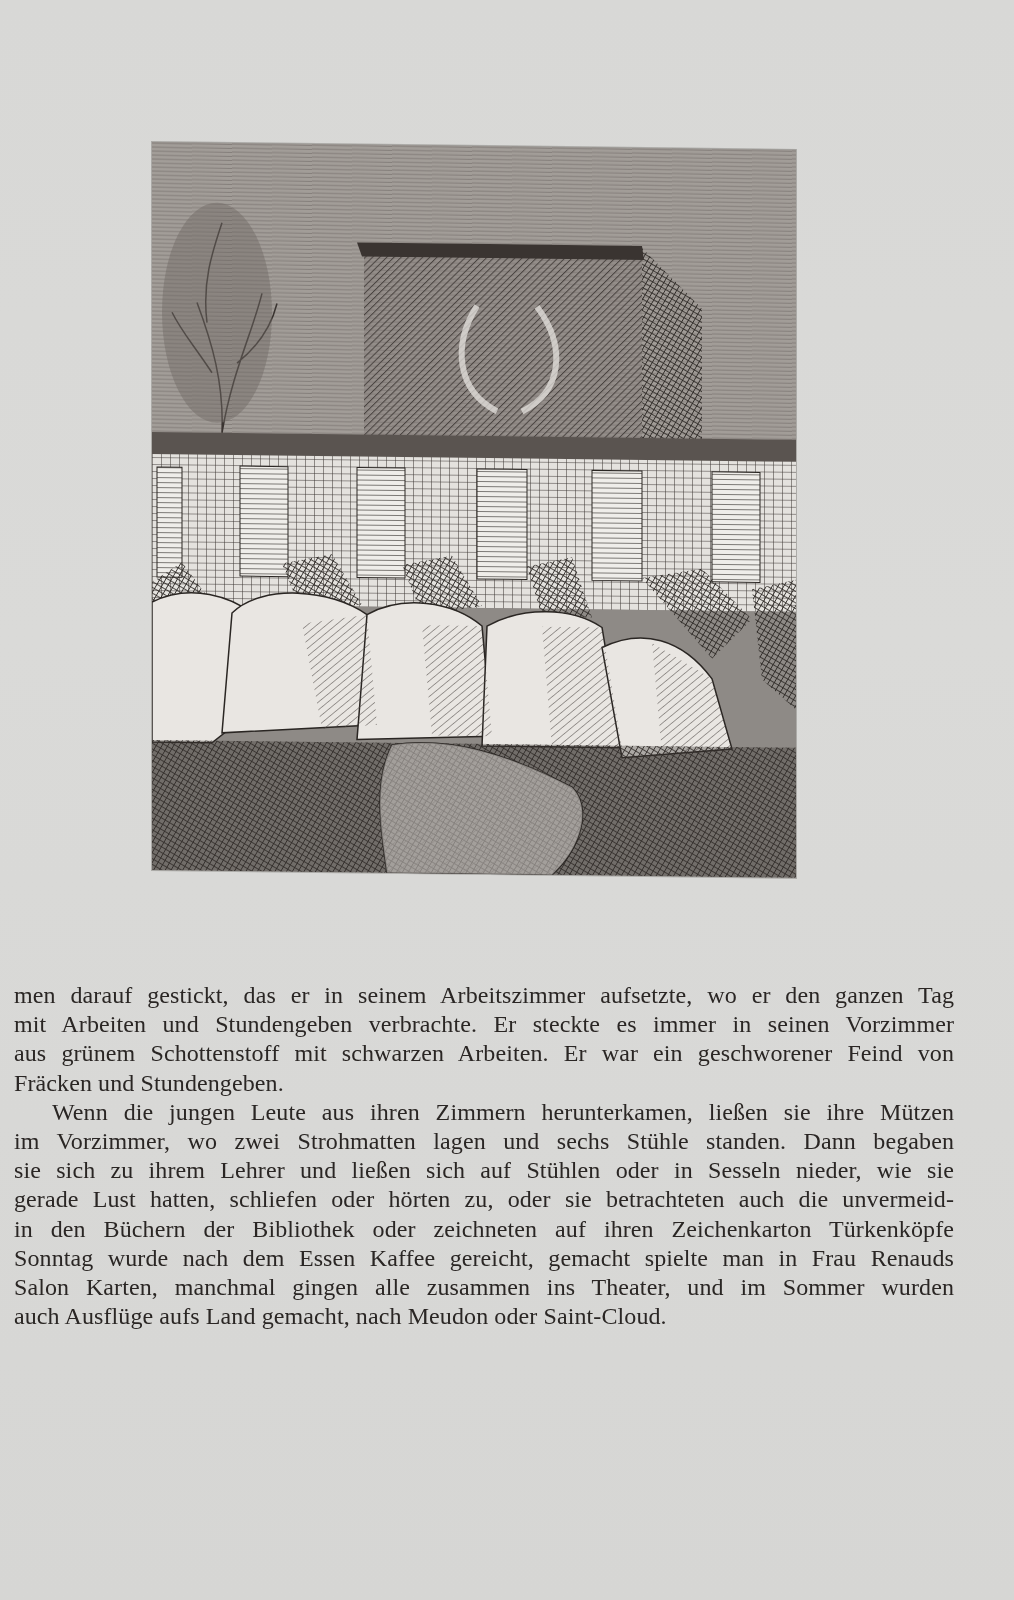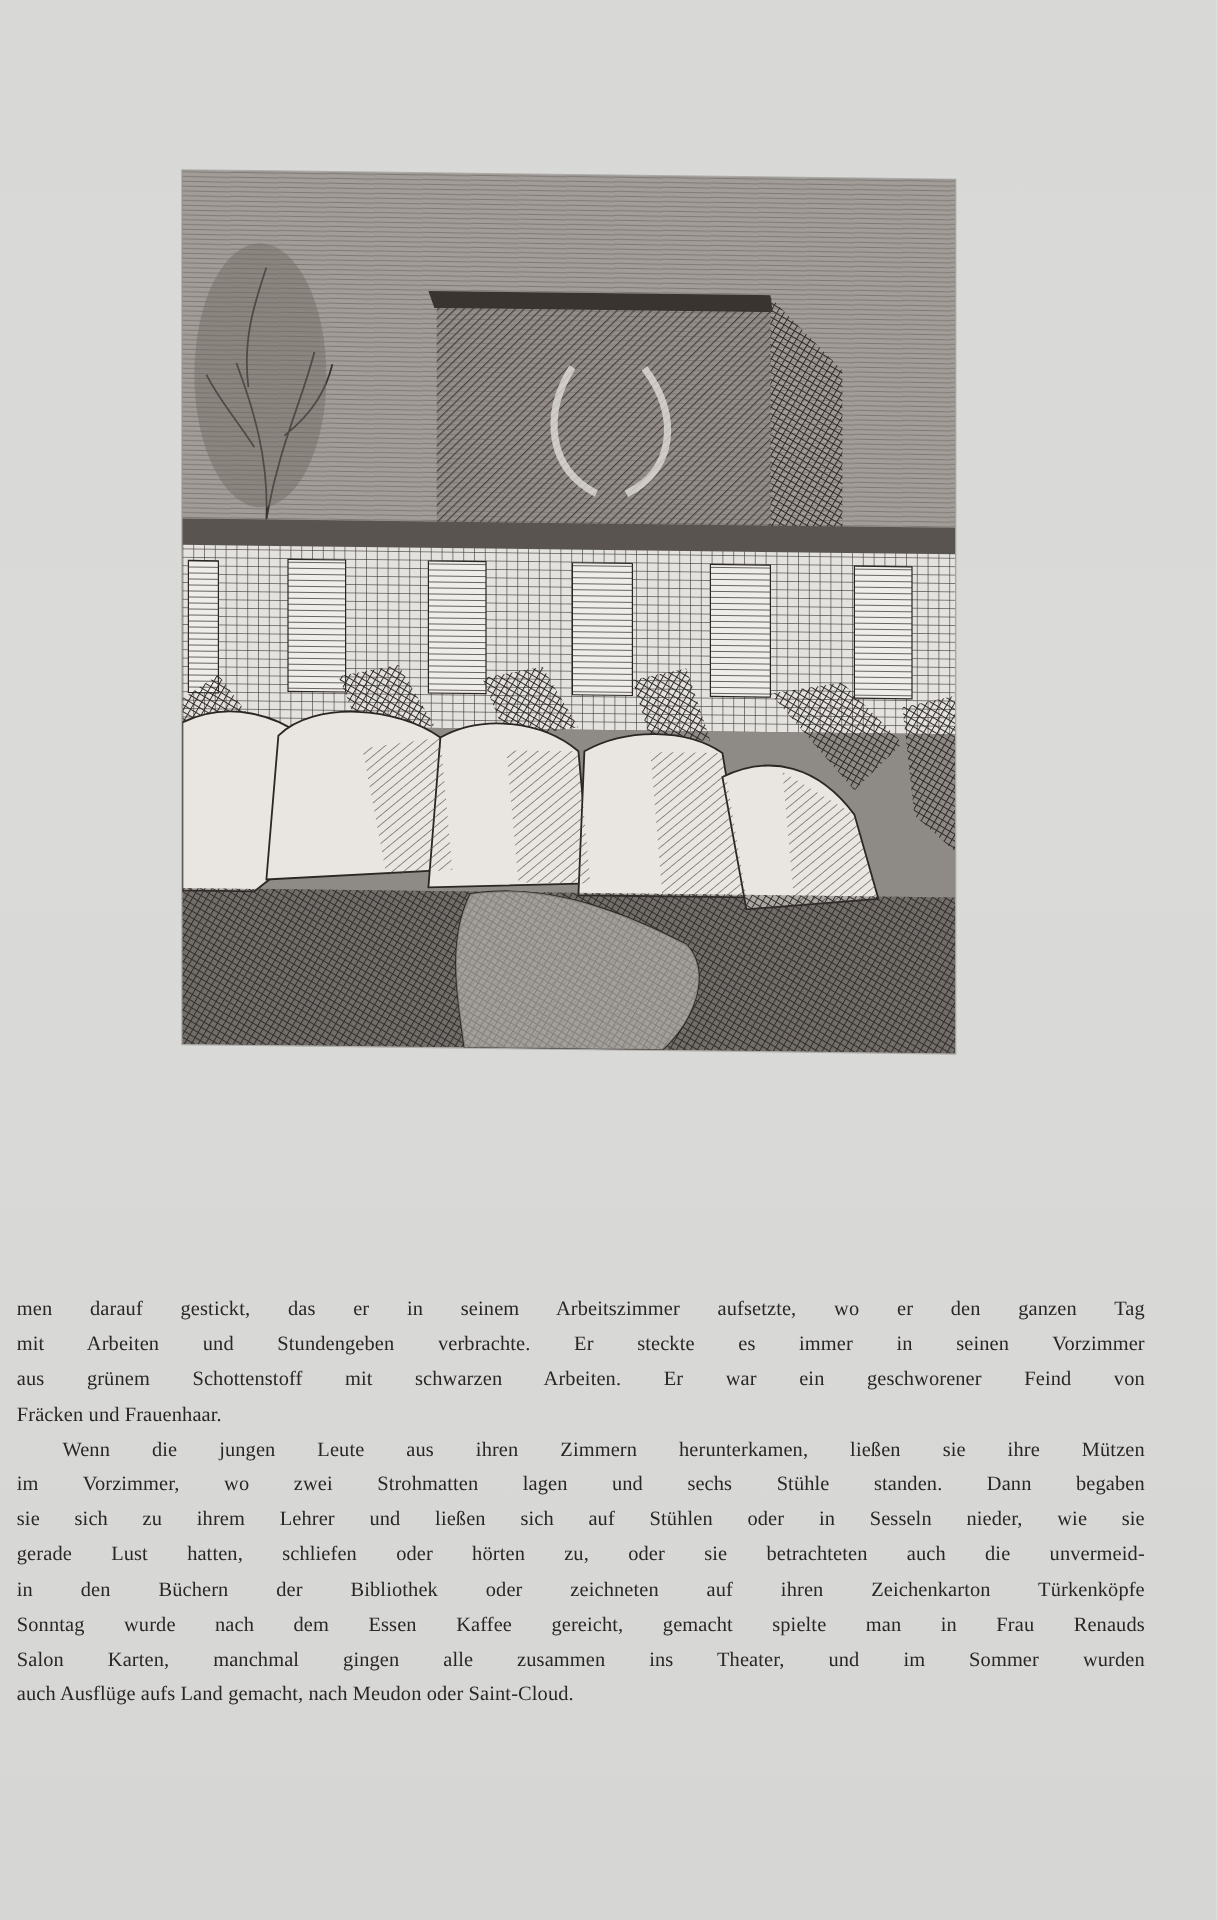--- a/index.html
+++ b/index.html
@@ -25,23 +25,23 @@
       transform: skewY(0.7deg);
       transform-origin: left top;
       background: #8e8a86;
       box-shadow: 0 0 0 1px rgba(90,85,80,0.35);
       overflow: hidden;
     }
     .plate svg { display: block; width: 100%; height: 100%; }
     .text-block {
       position: absolute;
       left: 14px;
-      top: 1076px;
+      top: 981px;
       width: 940px;
-      font-size: 17px;
+      font-size: 24px;
       line-height: 29.2px;
       text-align: justify;
       letter-spacing: 0.1px;
     }
     .text-block p {
       margin: 0;
     }
     .line {
       display: block;
       text-align: justify;
@@ -151,21 +151,21 @@
     <path d="M240 600 C 300 590 360 610 420 640 C 440 660 430 700 400 728 L 235 728 C 230 690 220 640 240 600 Z" fill="url(#hatchDiagLight)" stroke="#2a2623" stroke-width="1.5"></path>
     <path d="M240 600 C 300 590 360 610 420 640 C 440 660 430 700 400 728 L 235 728 C 230 690 220 640 240 600 Z" fill="#d6d2cd" opacity="0.5"></path>
   </svg>
 </div>
 
 <div class="text-block">
   <p>
     <span class="line">men darauf gestickt, das er in seinem Arbeitszimmer aufsetzte, wo er den ganzen Tag</span>
     <span class="line">mit Arbeiten und Stundengeben verbrachte. Er steckte es immer in seinen Vorzimmer</span>
     <span class="line">aus grünem Schottenstoff mit schwarzen Arbeiten. Er war ein geschworener Feind von</span>
-    <span class="line last">Fräcken und Frauenhaar.</span>
+    <span class="line last">Fräcken und Stundengeben.</span>
   </p>
   <p>
     <span class="line indent">Wenn die jungen Leute aus ihren Zimmern herunterkamen, ließen sie ihre Mützen</span>
     <span class="line">im Vorzimmer, wo zwei Strohmatten lagen und sechs Stühle standen. Dann begaben</span>
     <span class="line">sie sich zu ihrem Lehrer und ließen sich auf Stühlen oder in Sesseln nieder, wie sie</span>
     <span class="line">gerade Lust hatten, schliefen oder hörten zu, oder sie betrachteten auch die unvermeid-</span>
     <span class="line">in den Büchern der Bibliothek oder zeichneten auf ihren Zeichenkarton Türkenköpfe</span>
     <span class="line">Sonntag wurde nach dem Essen Kaffee gereicht, gemacht spielte man in Frau Renauds</span>
     <span class="line">Salon Karten, manchmal gingen alle zusammen ins Theater, und im Sommer wurden</span>
     <span class="line last">auch Ausflüge aufs Land gemacht, nach Meudon oder Saint-Cloud.</span>

